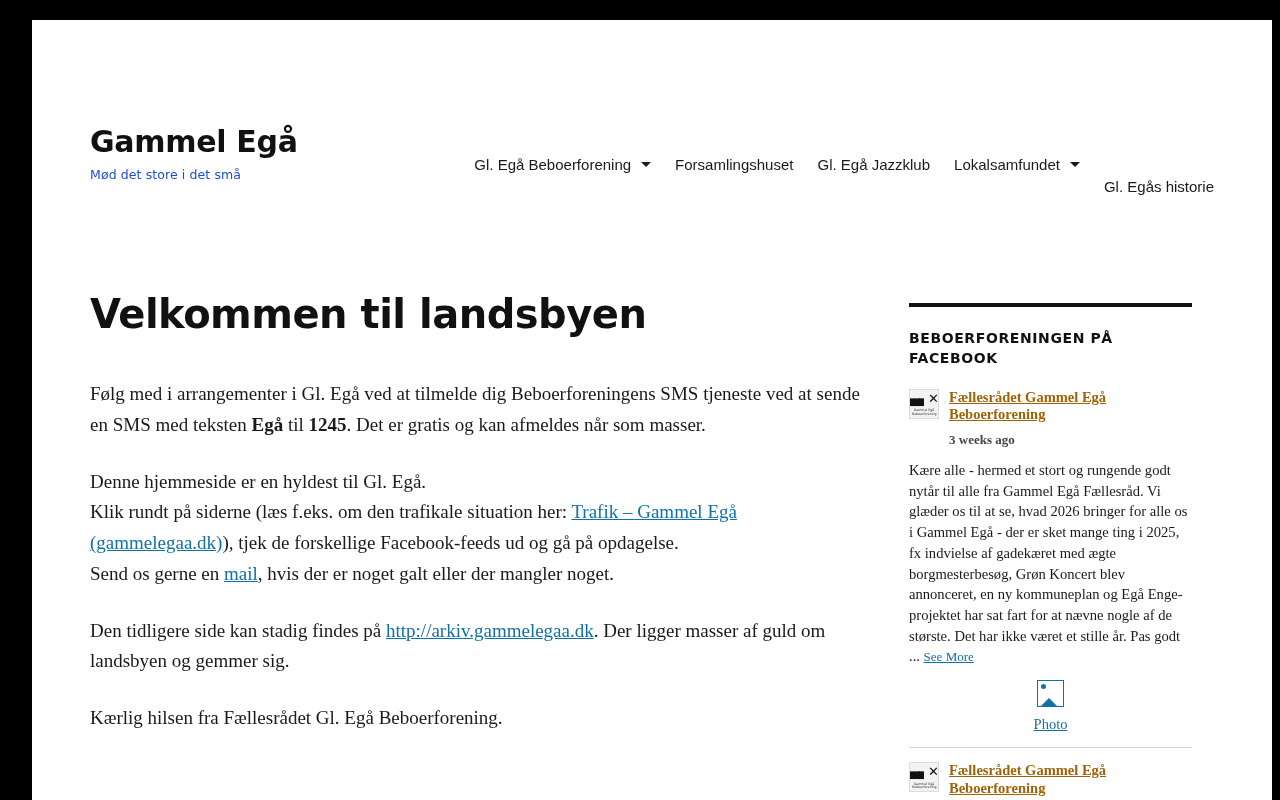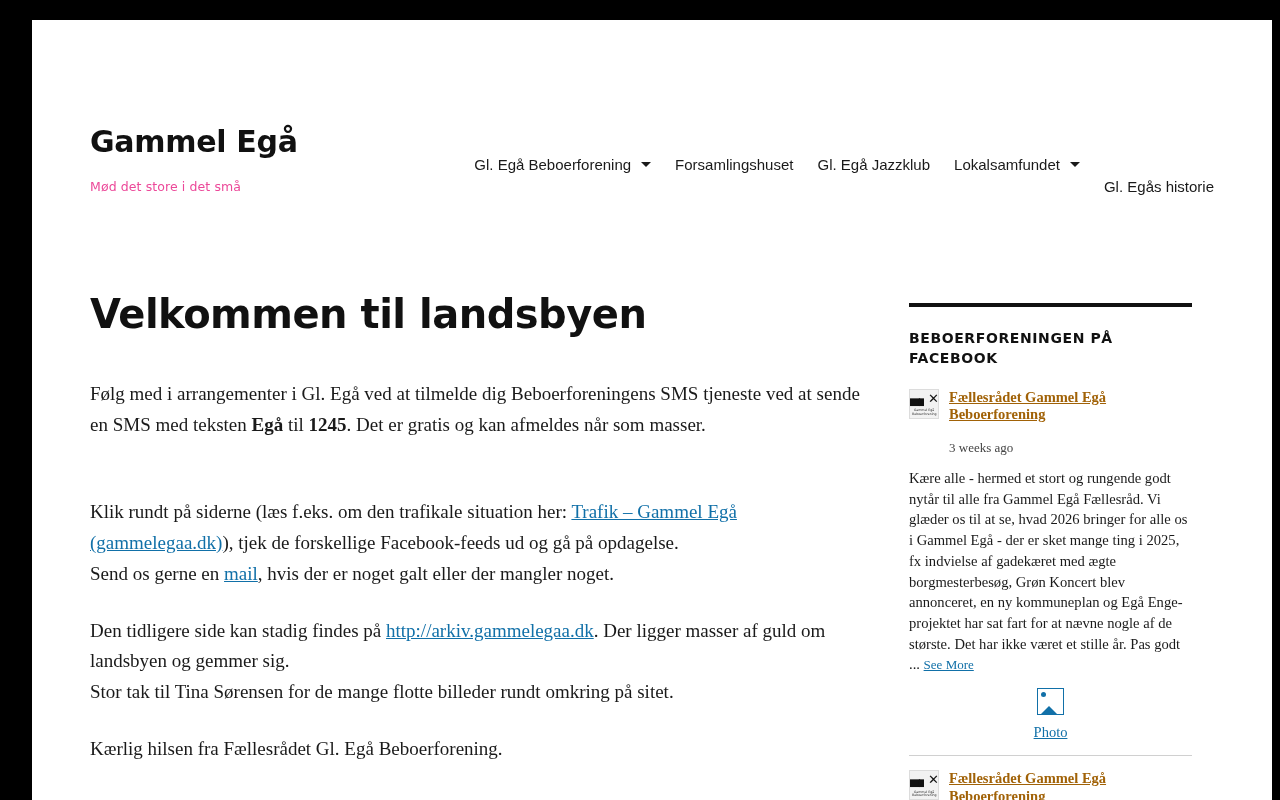--- a/index.html
+++ b/index.html
@@ -45,22 +45,22 @@
     font-weight: bold;
     font-size: 30px;
     line-height: 1.1;
     letter-spacing: -0.3px;
     margin: 0;
     color: #111111;
   }
   .site-tagline {
     font-family: "DejaVu Sans", sans-serif;
     font-size: 12.5px;
-    color: #ec4899;
-    margin-top: 21px;
+    color: #1d4ed8;
+    margin-top: 9px;
     letter-spacing: 0.1px;
   }
 
   .main-nav {
     flex: 1 1 auto;
     display: flex;
     justify-content: flex-end;
     align-items: center;
     gap: 0px;
     padding-top: 9px;
@@ -182,21 +182,22 @@
     font-weight: bold;
     color: #a16207;
     text-decoration: underline;
     display: block;
     cursor: pointer;
   }
   .fb-time {
     font-family: "Liberation Serif", serif;
     font-size: 13px;
     color: #444444;
-    margin-top: 16px;
+    margin-top: 8px;
+    font-weight: bold;
   }
   .fb-body {
     font-family: "Liberation Serif", serif;
     font-size: 14.6px;
     line-height: 1.42;
     color: #1a1a1a;
   }
   .fb-body .seemore {
     color: #1170a8;
     font-size: 13px;
@@ -289,28 +290,27 @@
 
       <main class="main-col">
         <h2 class="entry-title">Velkommen til landsbyen</h2>
         <div class="entry-content">
 
           <p>
             <span>Følg med i arrangementer i Gl. Egå ved at tilmelde dig Beboerforeningens SMS tjeneste ved at sende en SMS med teksten </span><b>Egå</b><span> til </span><b>1245</b><span>. Det er gratis og kan afmeldes når som masser.</span>
           </p>
 
           <p>
-            <br>
+            <span>Denne hjemmeside er en hyldest til Gl. Egå.</span><br>
             <span>Klik rundt på siderne (læs f.eks. om den trafikale situation her: </span><a href="#">Trafik – Gammel Egå (gammelegaa.dk)</a><span>), tjek de forskellige Facebook-feeds ud og gå på opdagelse.</span><br>
             <span>Send os gerne en </span><a href="#">mail</a><span>, hvis der er noget galt eller der mangler noget.</span>
           </p>
 
           <p>
             <span>Den tidligere side kan stadig findes på </span><a href="#">http://arkiv.gammelegaa.dk</a><span>. Der ligger masser af guld  om landsbyen og gemmer sig.</span><br>
-            <span>Stor tak til Tina Sørensen for de mange flotte billeder rundt omkring på sitet.</span>
           </p>
 
           <p>Kærlig hilsen fra Fællesrådet Gl. Egå Beboerforening.</p>
         </div>
       </main>
 
       <aside class="sidebar">
         <div class="widget-top-rule"></div>
         <h3 class="widget-title">BEBOERFORENINGEN PÅ FACEBOOK</h3>
 

